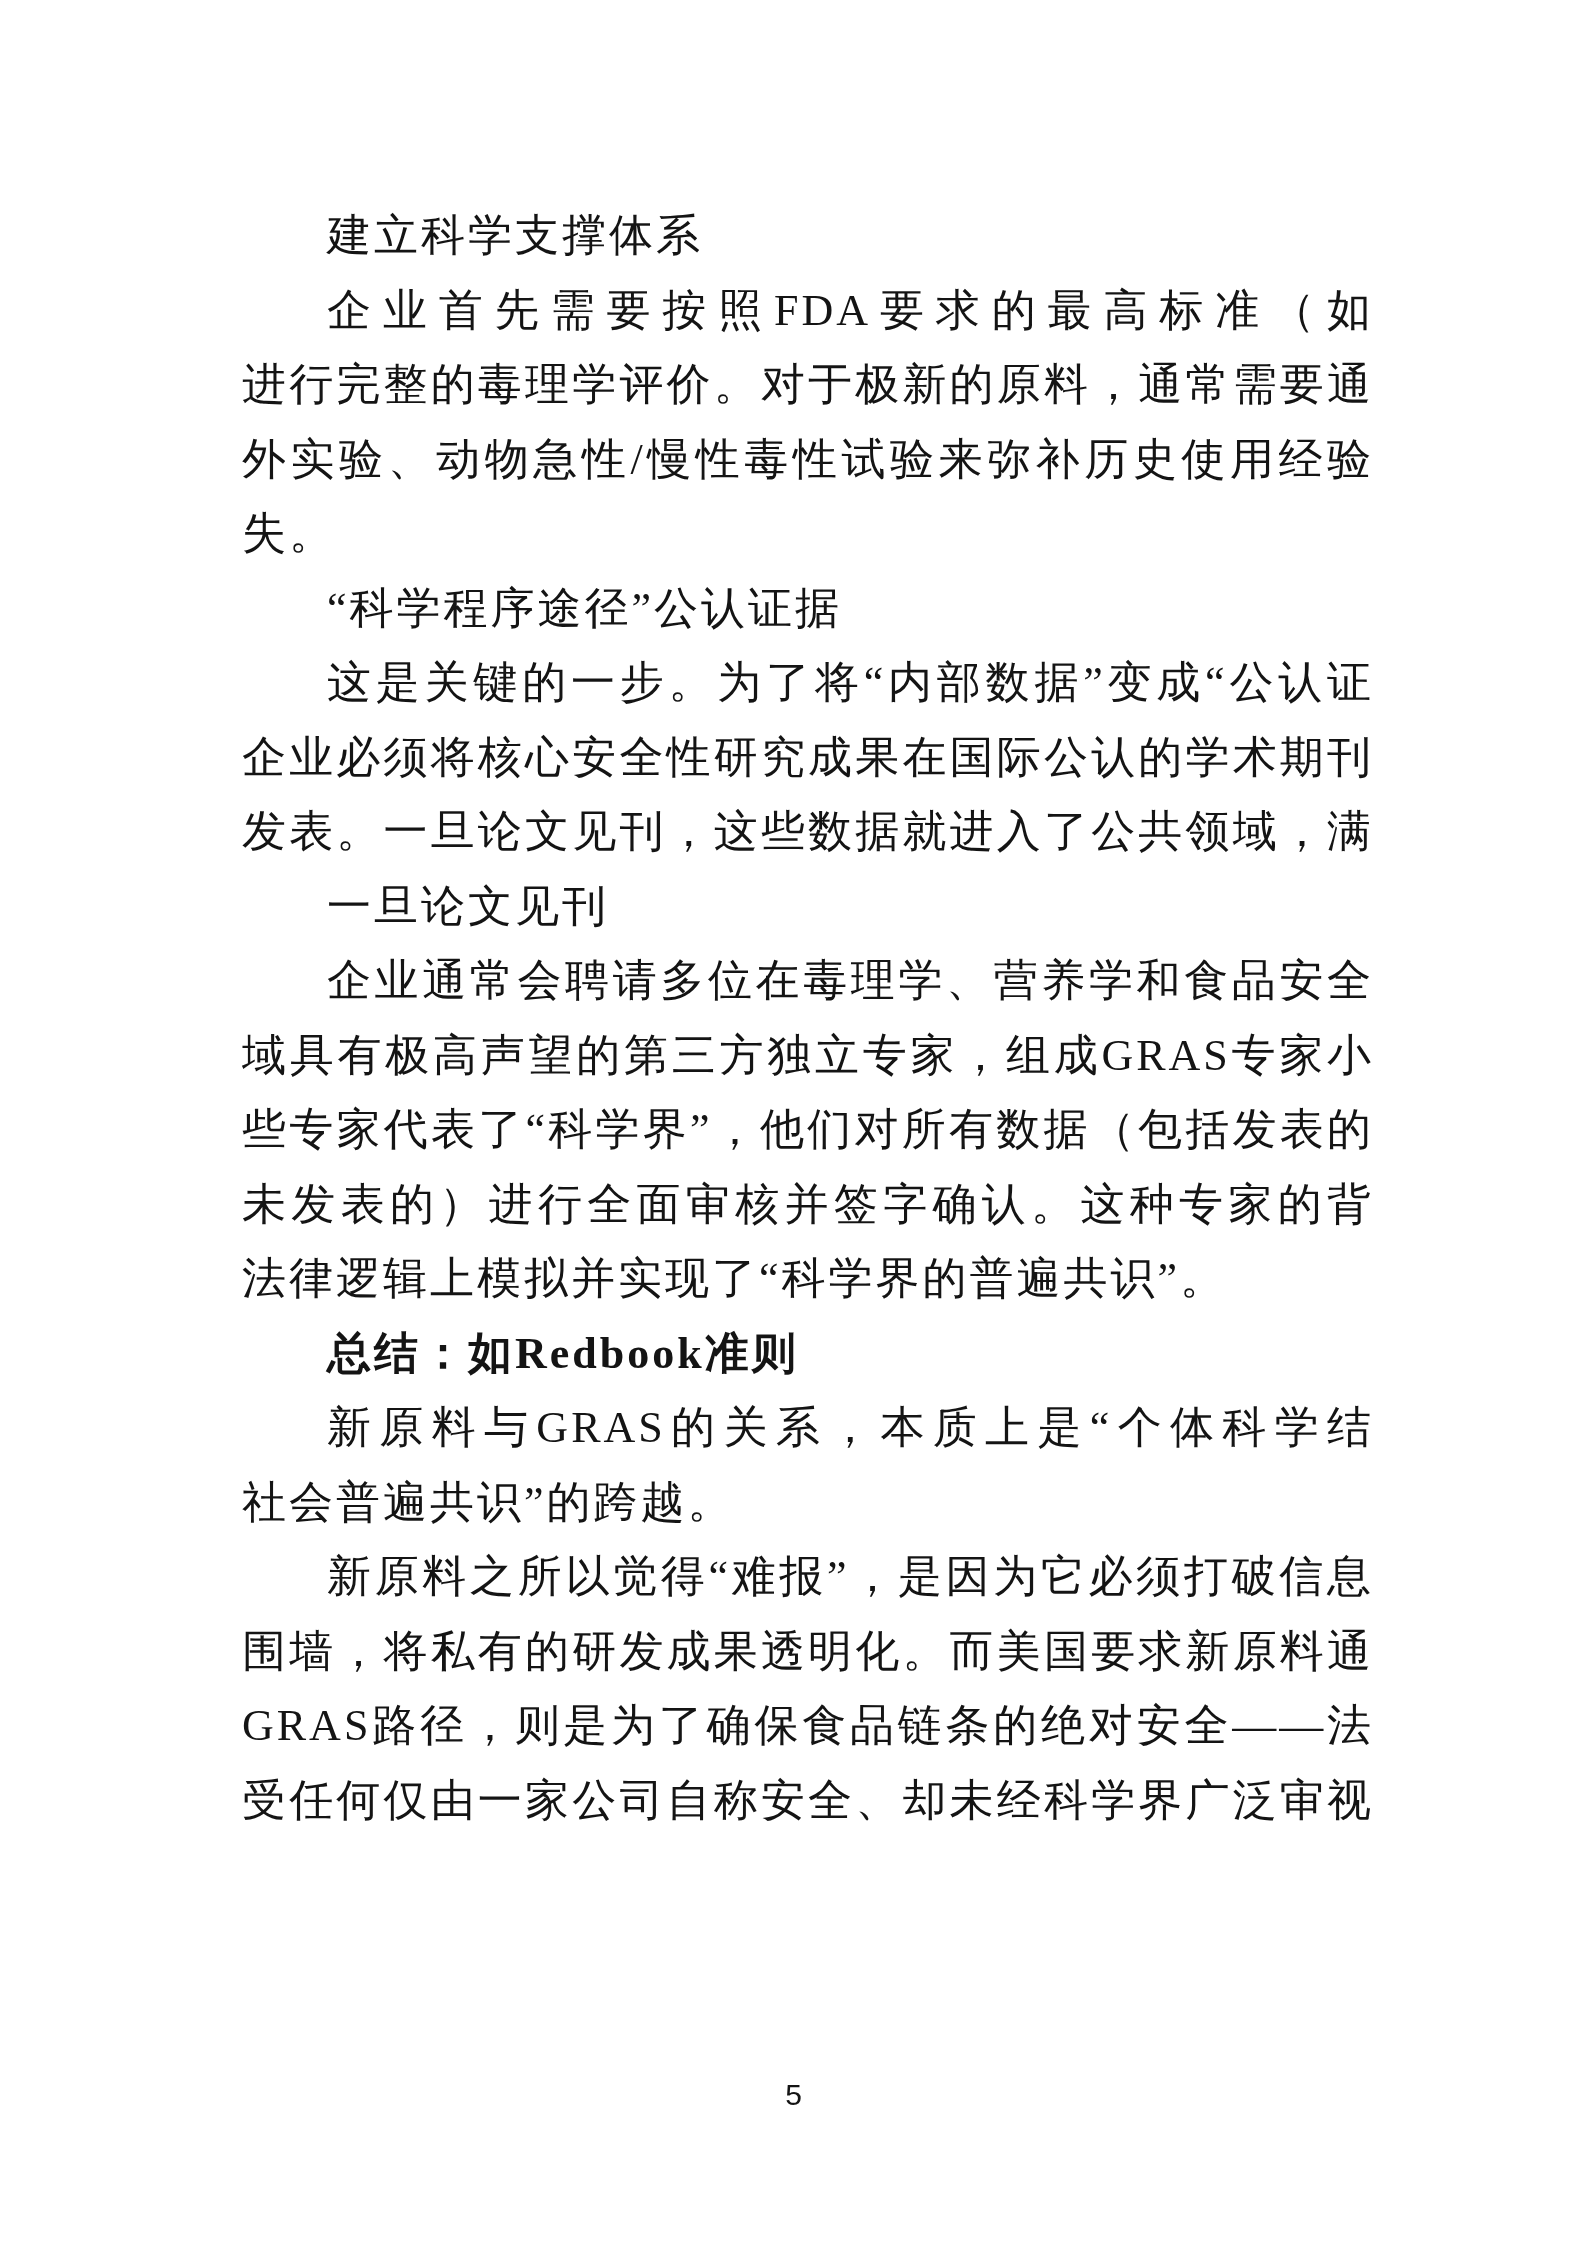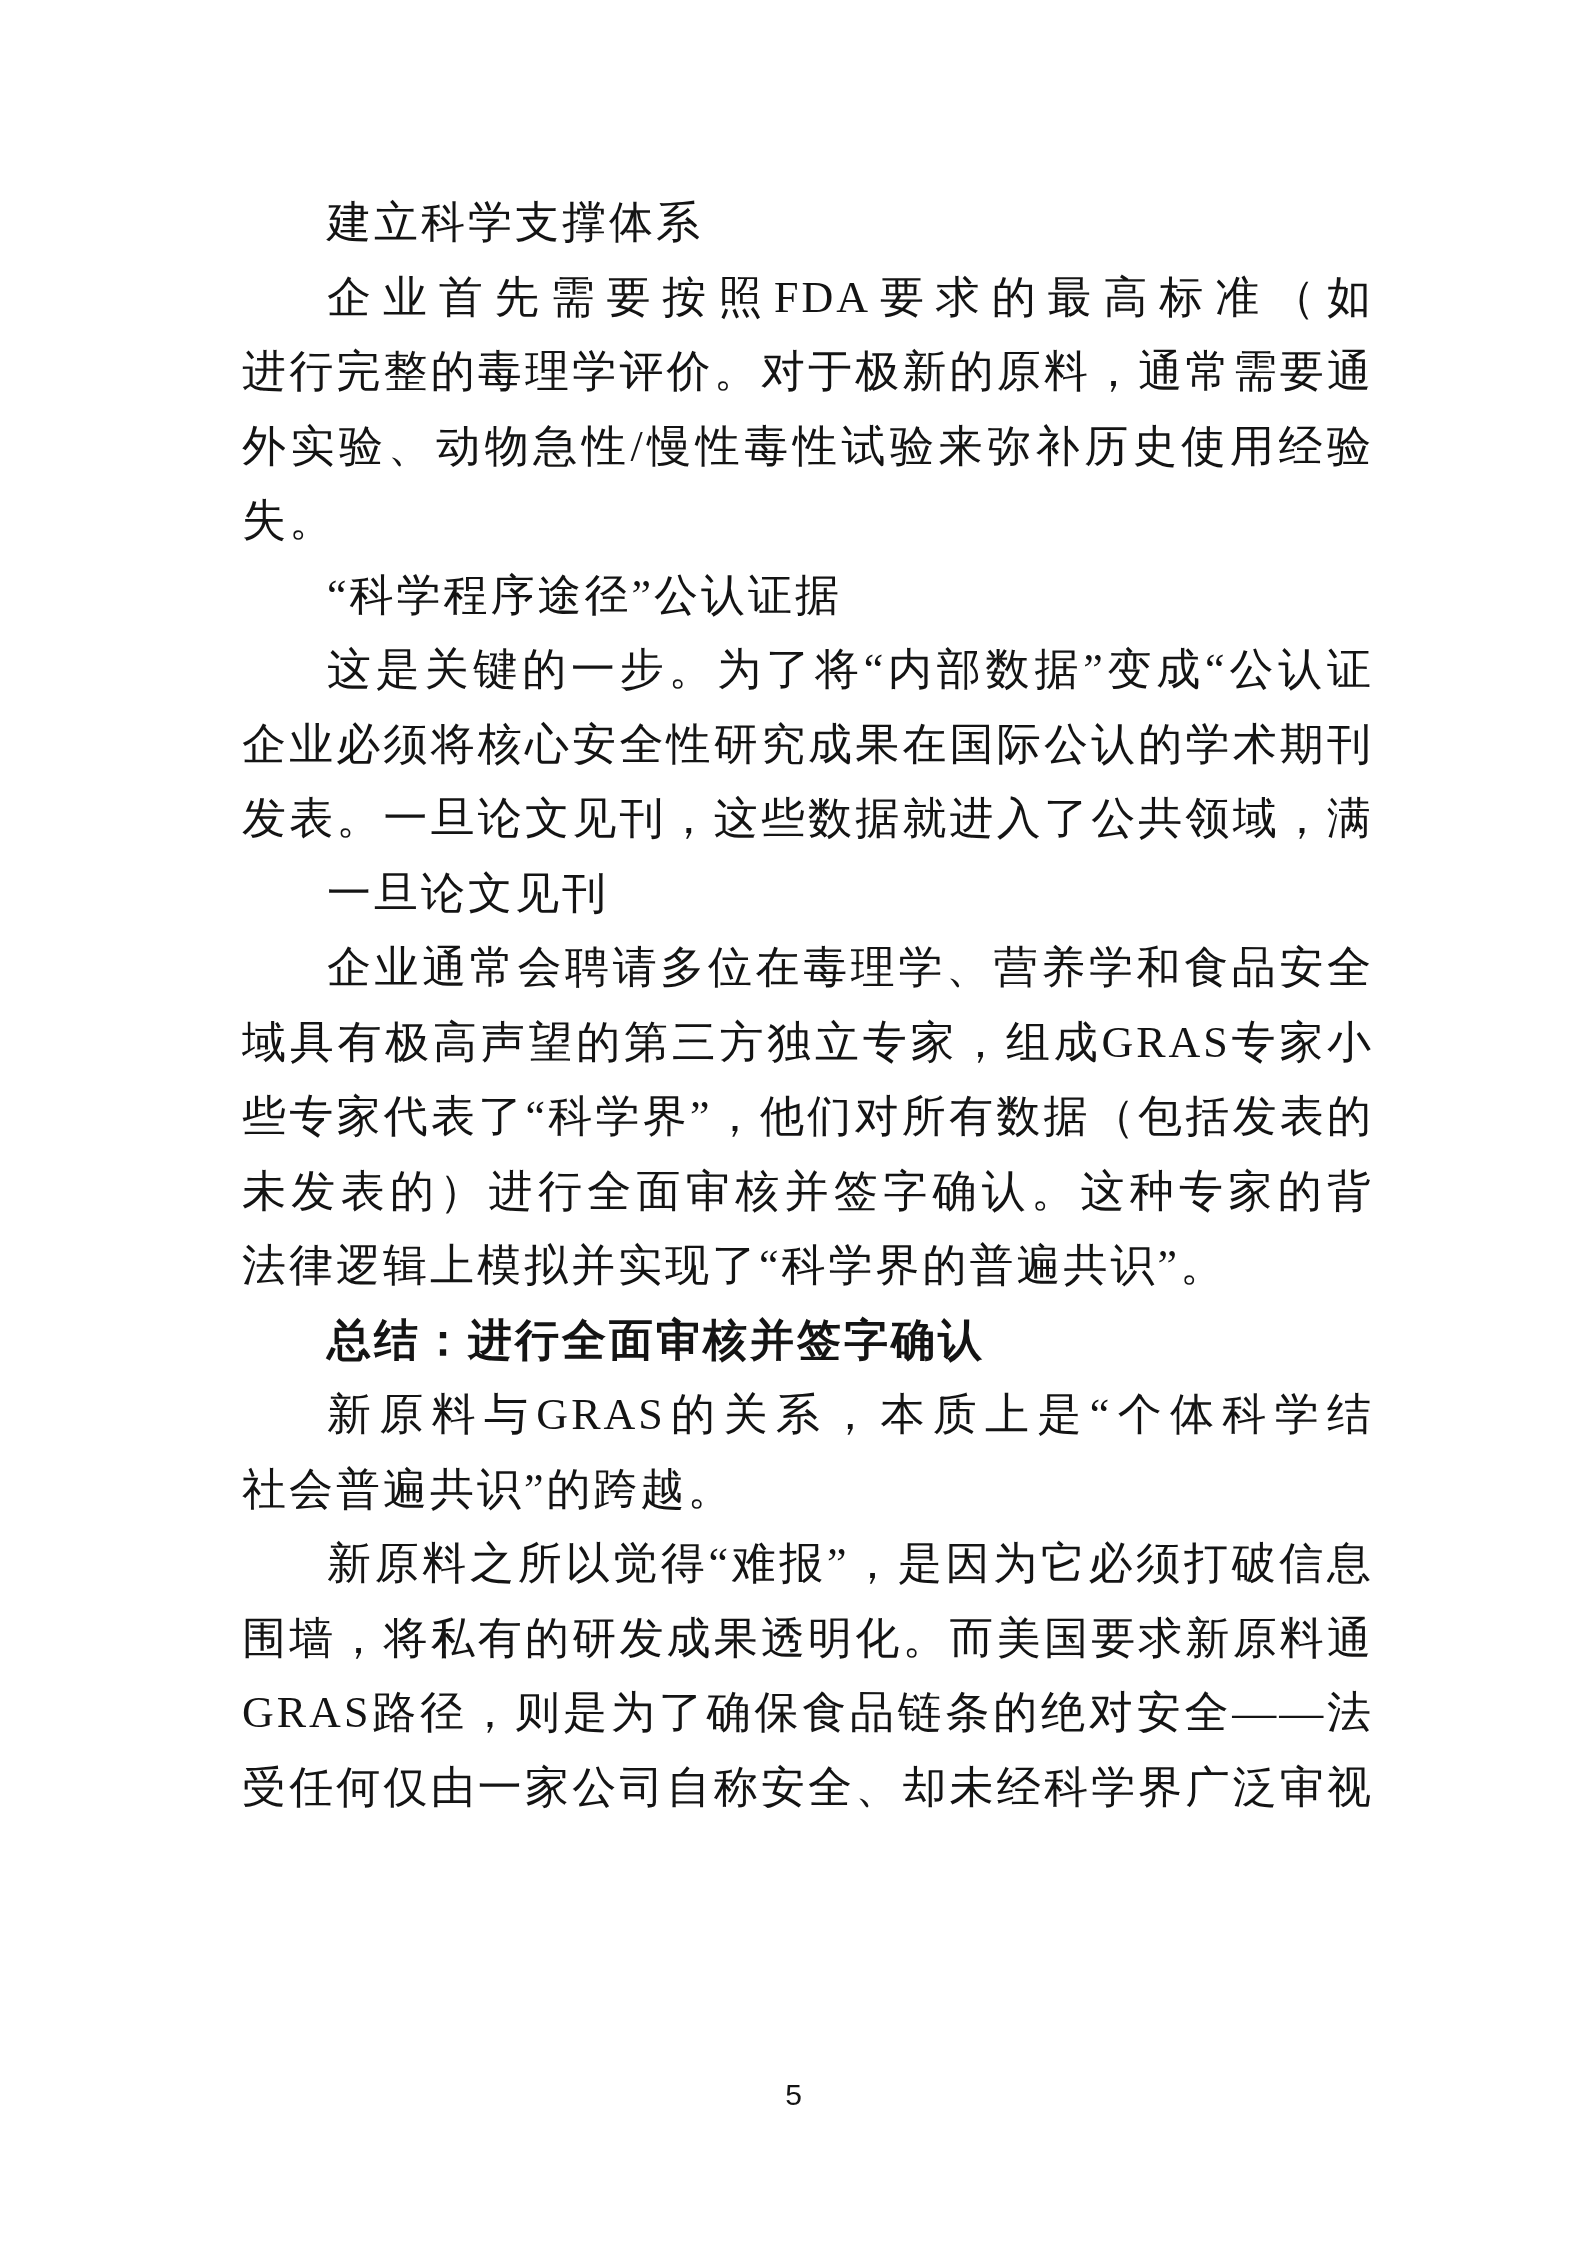--- a/index.html
+++ b/index.html
@@ -8,21 +8,21 @@
     width: 1587px;
     height: 2244px;
     background: #ffffff;
     overflow: hidden;
     font-family: "Liberation Serif", "DejaVu Serif", serif;
     color: #141414;
   }
   .doc {
     position: absolute;
     left: 242px;
-    top: 186px;
+    top: 199px;
     width: 1132px;
     font-size: 44px;
     letter-spacing: 3px;
   }
   .line {
     height: 74.5px;
     line-height: 74.5px;
     white-space: nowrap;
     overflow: visible;
   }
@@ -62,21 +62,21 @@
       <div class="line indent">“科学程序途径”公认证据</div>
       <div class="line indent justify">这是关键的一步。为了将“内部数据”变成“公认证据，</div>
       <div class="line justify">企业必须将核心安全性研究成果在国际公认的学术期刊上</div>
       <div class="line justify">发表。一旦论文见刊，这些数据就进入了公共领域，满足了</div>
       <div class="line indent">一旦论文见刊</div>
       <div class="line indent justify">企业通常会聘请多位在毒理学、营养学和食品安全等领</div>
       <div class="line justify">域具有极高声望的第三方独立专家，组成GRAS专家小组。这</div>
       <div class="line justify">些专家代表了“科学界”，他们对所有数据（包括发表的和</div>
       <div class="line justify">未发表的）进行全面审核并签字确认。这种专家的背书，在</div>
       <div class="line">法律逻辑上模拟并实现了“科学界的普遍共识”。</div>
-      <div class="line indent bold">总结：进行全面审核并签字确认</div>
+      <div class="line indent bold">总结：如Redbook准则</div>
       <div class="line indent justify">新原料与GRAS的关系，本质上是“个体科学结论”向“</div>
       <div class="line">社会普遍共识”的跨越。</div>
       <div class="line indent justify">新原料之所以觉得“难报”，是因为它必须打破信息的</div>
       <div class="line justify">围墙，将私有的研发成果透明化。而美国要求新原料通过</div>
       <div class="line justify">GRAS路径，则是为了确保食品链条的绝对安全——法律不接</div>
       <div class="line justify">受任何仅由一家公司自称安全、却未经科学界广泛审视的成</div>
     </div>
   <div class="footer">
     <span class="page-number">5</span>
   </div>

